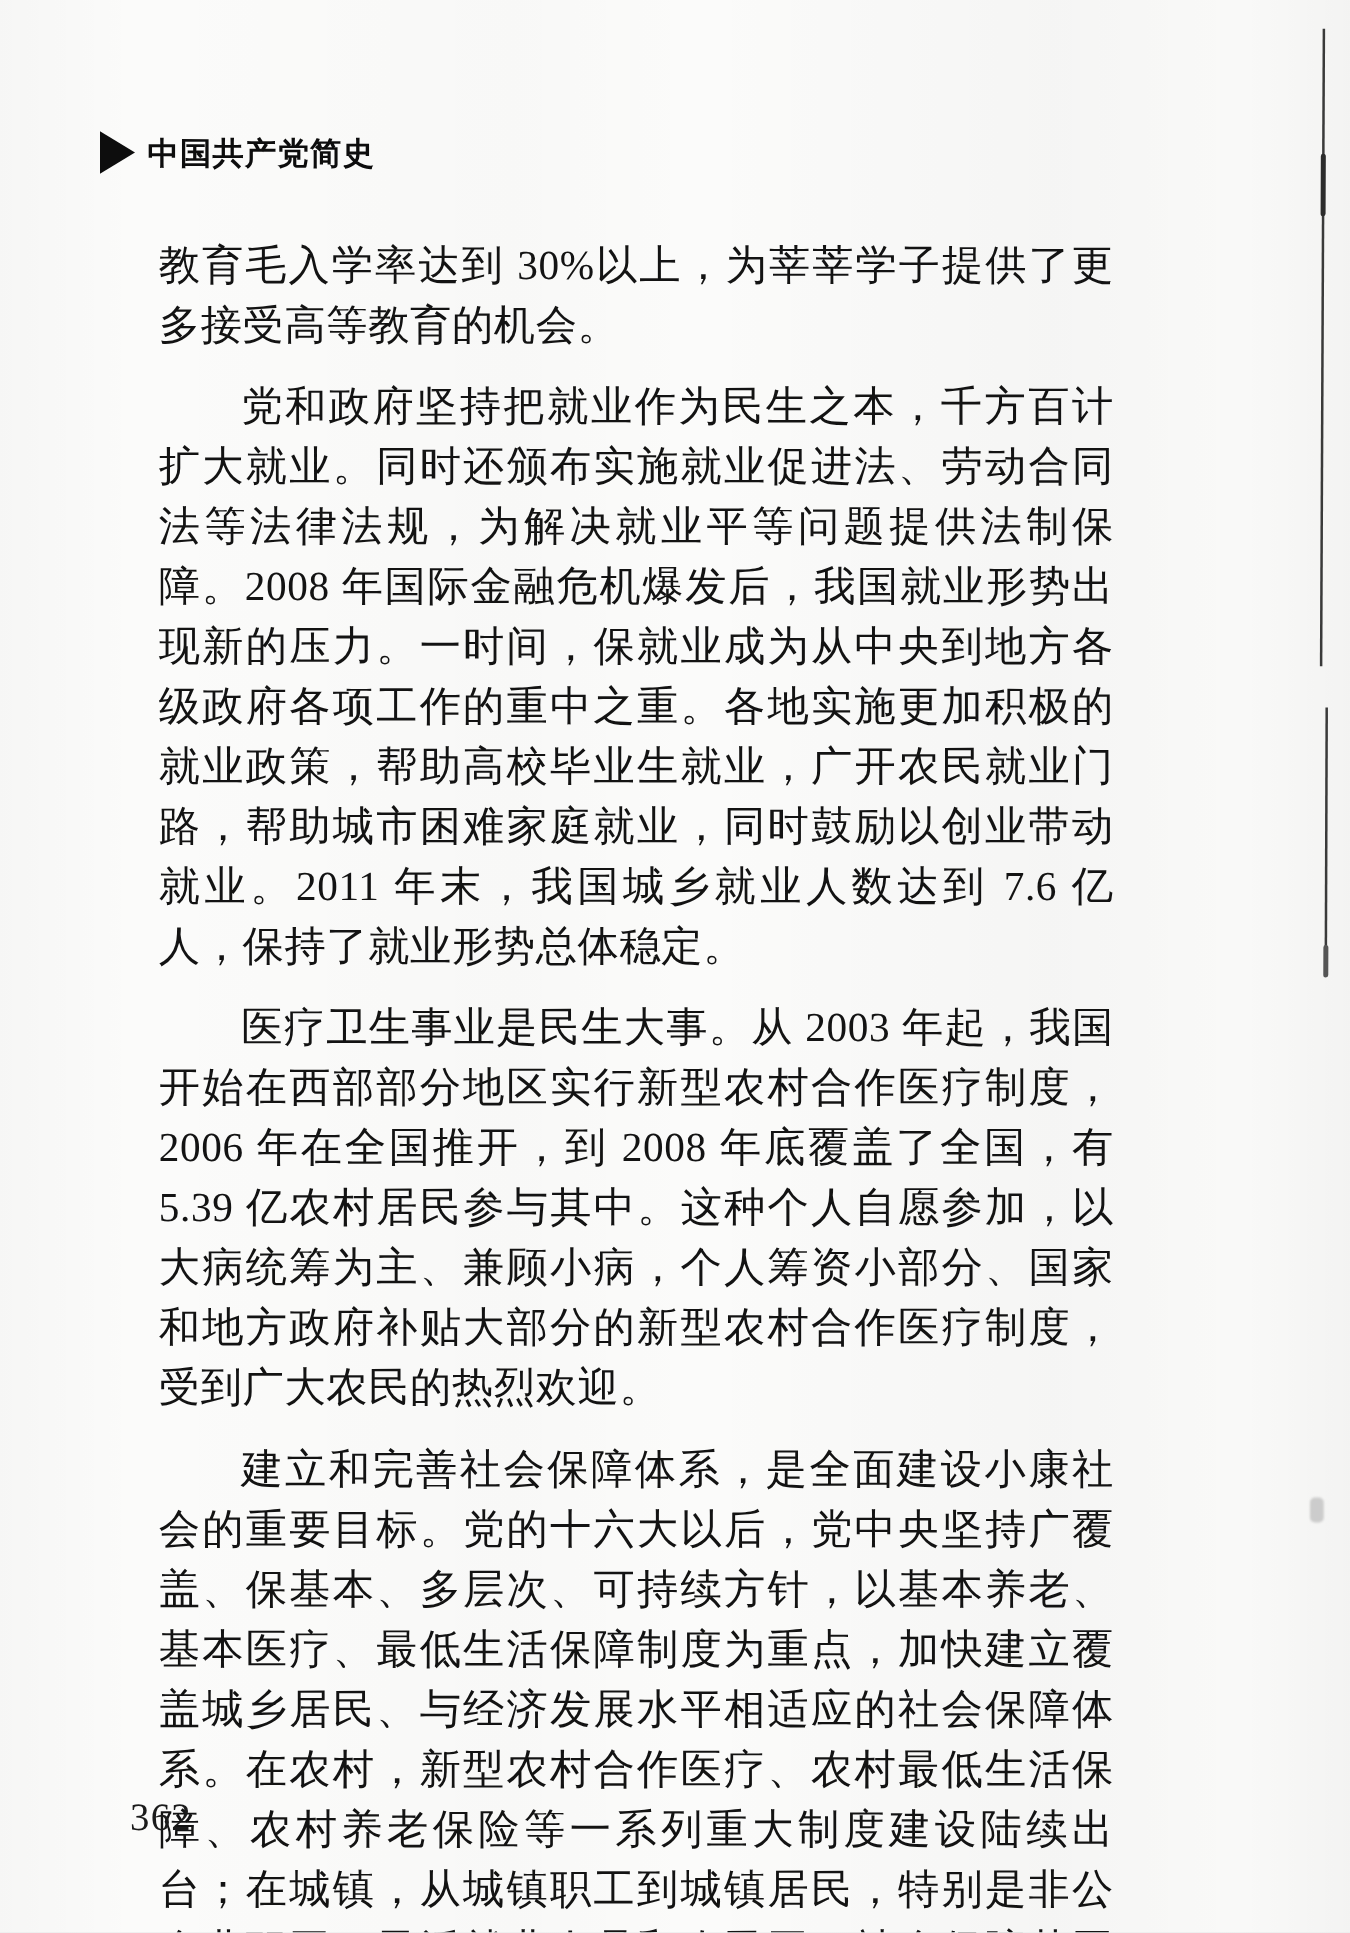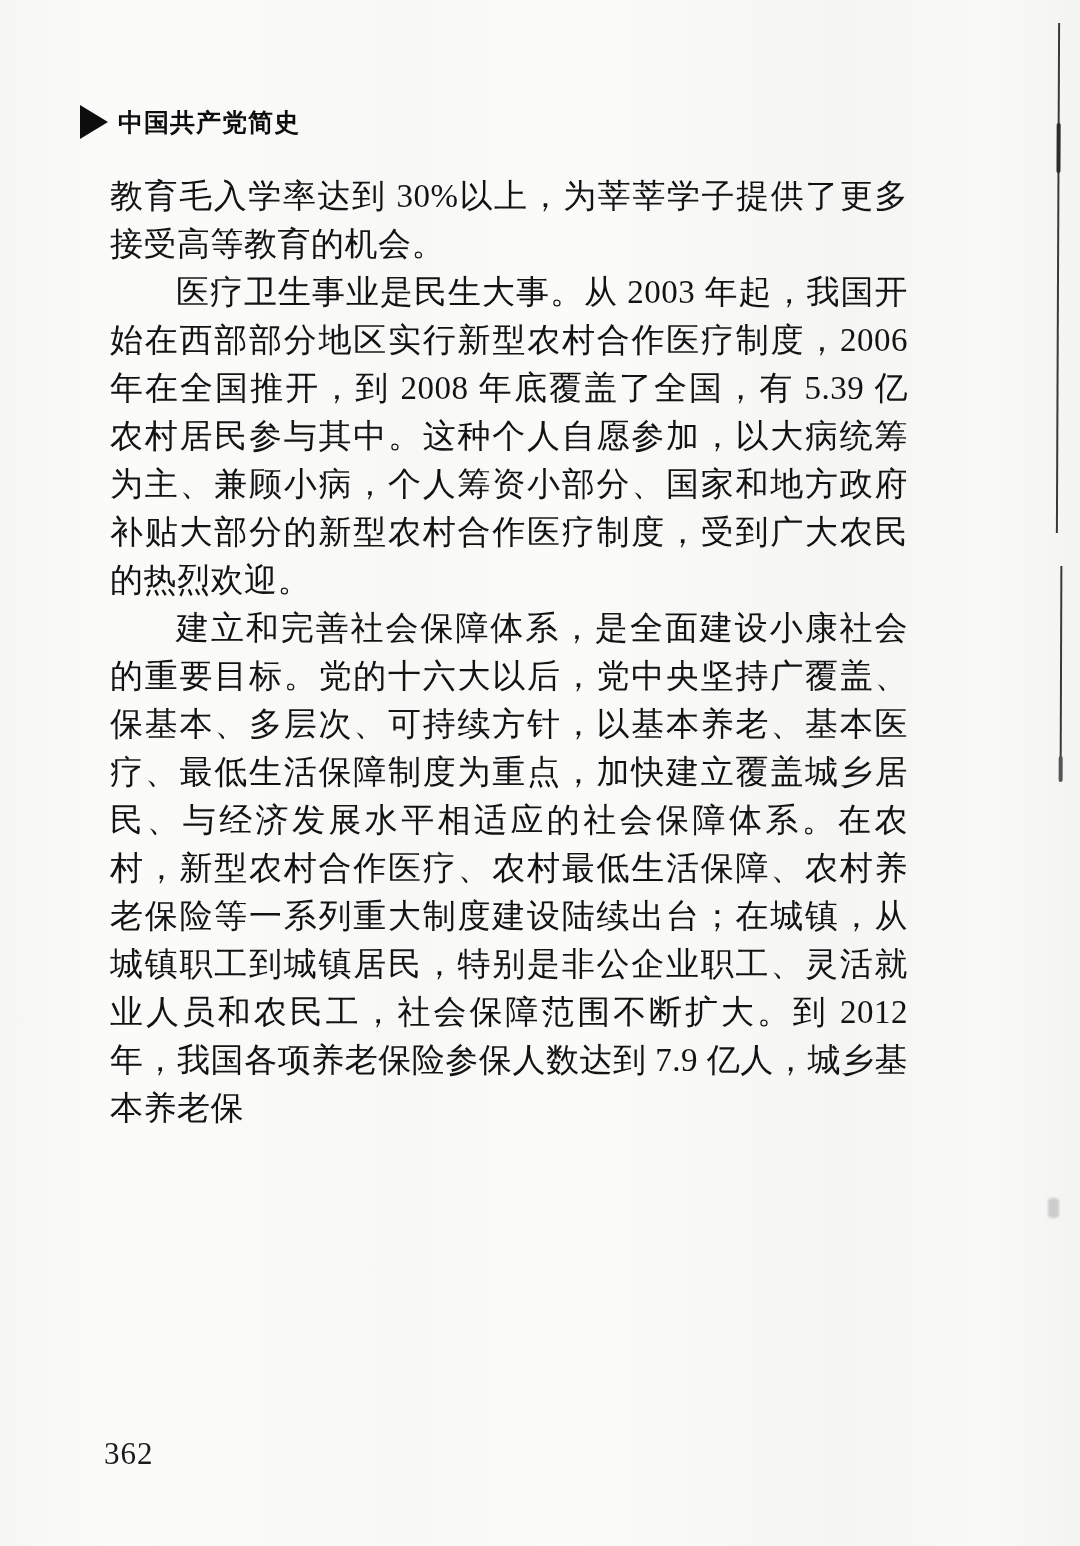--- a/index.html
+++ b/index.html
@@ -50,21 +50,21 @@
     position: absolute;
     left: 110px;
     top: 172px;
     width: 798px;
     font-size: 33px;
     line-height: 48px;
     text-align: justify;
     letter-spacing: 0.5px;
     color: #131313;
   }
-  .body-text p { margin: 0; padding: 0; }
+  .body-text p { margin: 17px; padding: 0; }
   .body-text p.indent { text-indent: 2em; }
 
   
   .page-number {
     position: absolute;
     left: 104px;
     top: 1436px;
     font-size: 31px;
     letter-spacing: 1px;
     color: #1b1b1b;
@@ -115,20 +115,21 @@
 
 <div class="page">
 
   <div class="running-header">
     <span class="tri-icon"></span>
     <span class="header-title">中国共产党简史</span>
   </div>
 
   <div class="body-text">
     <p>教育毛入学率达到 30%以上，为莘莘学子提供了更多接受高等教育的机会。</p>
+    <p class="indent">党和政府坚持把就业作为民生之本，千方百计扩大就业。同时还颁布实施就业促进法、劳动合同法等法律法规，为解决就业平等问题提供法制保障。2008 年国际金融危机爆发后，我国就业形势出现新的压力。一时间，保就业成为从中央到地方各级政府各项工作的重中之重。各地实施更加积极的就业政策，帮助高校毕业生就业，广开农民就业门路，帮助城市困难家庭就业，同时鼓励以创业带动就业。2011 年末，我国城乡就业人数达到 7.6 亿人，保持了就业形势总体稳定。</p>
     <p class="indent">医疗卫生事业是民生大事。从 2003 年起，我国开始在西部部分地区实行新型农村合作医疗制度，2006 年在全国推开，到 2008 年底覆盖了全国，有 5.39 亿农村居民参与其中。这种个人自愿参加，以大病统筹为主、兼顾小病，个人筹资小部分、国家和地方政府补贴大部分的新型农村合作医疗制度，受到广大农民的热烈欢迎。</p>
     <p class="indent">建立和完善社会保障体系，是全面建设小康社会的重要目标。党的十六大以后，党中央坚持广覆盖、保基本、多层次、可持续方针，以基本养老、基本医疗、最低生活保障制度为重点，加快建立覆盖城乡居民、与经济发展水平相适应的社会保障体系。在农村，新型农村合作医疗、农村最低生活保障、农村养老保险等一系列重大制度建设陆续出台；在城镇，从城镇职工到城镇居民，特别是非公企业职工、灵活就业人员和农民工，社会保障范围不断扩大。到 2012 年，我国各项养老保险参保人数达到 7.9 亿人，城乡基本养老保</p>
   </div>
 
   <div class="page-number">362</div>
 
   <div class="scan-line-a"></div>
   <div class="scan-line-b"></div>
   <div class="scan-smudge"></div>
 

